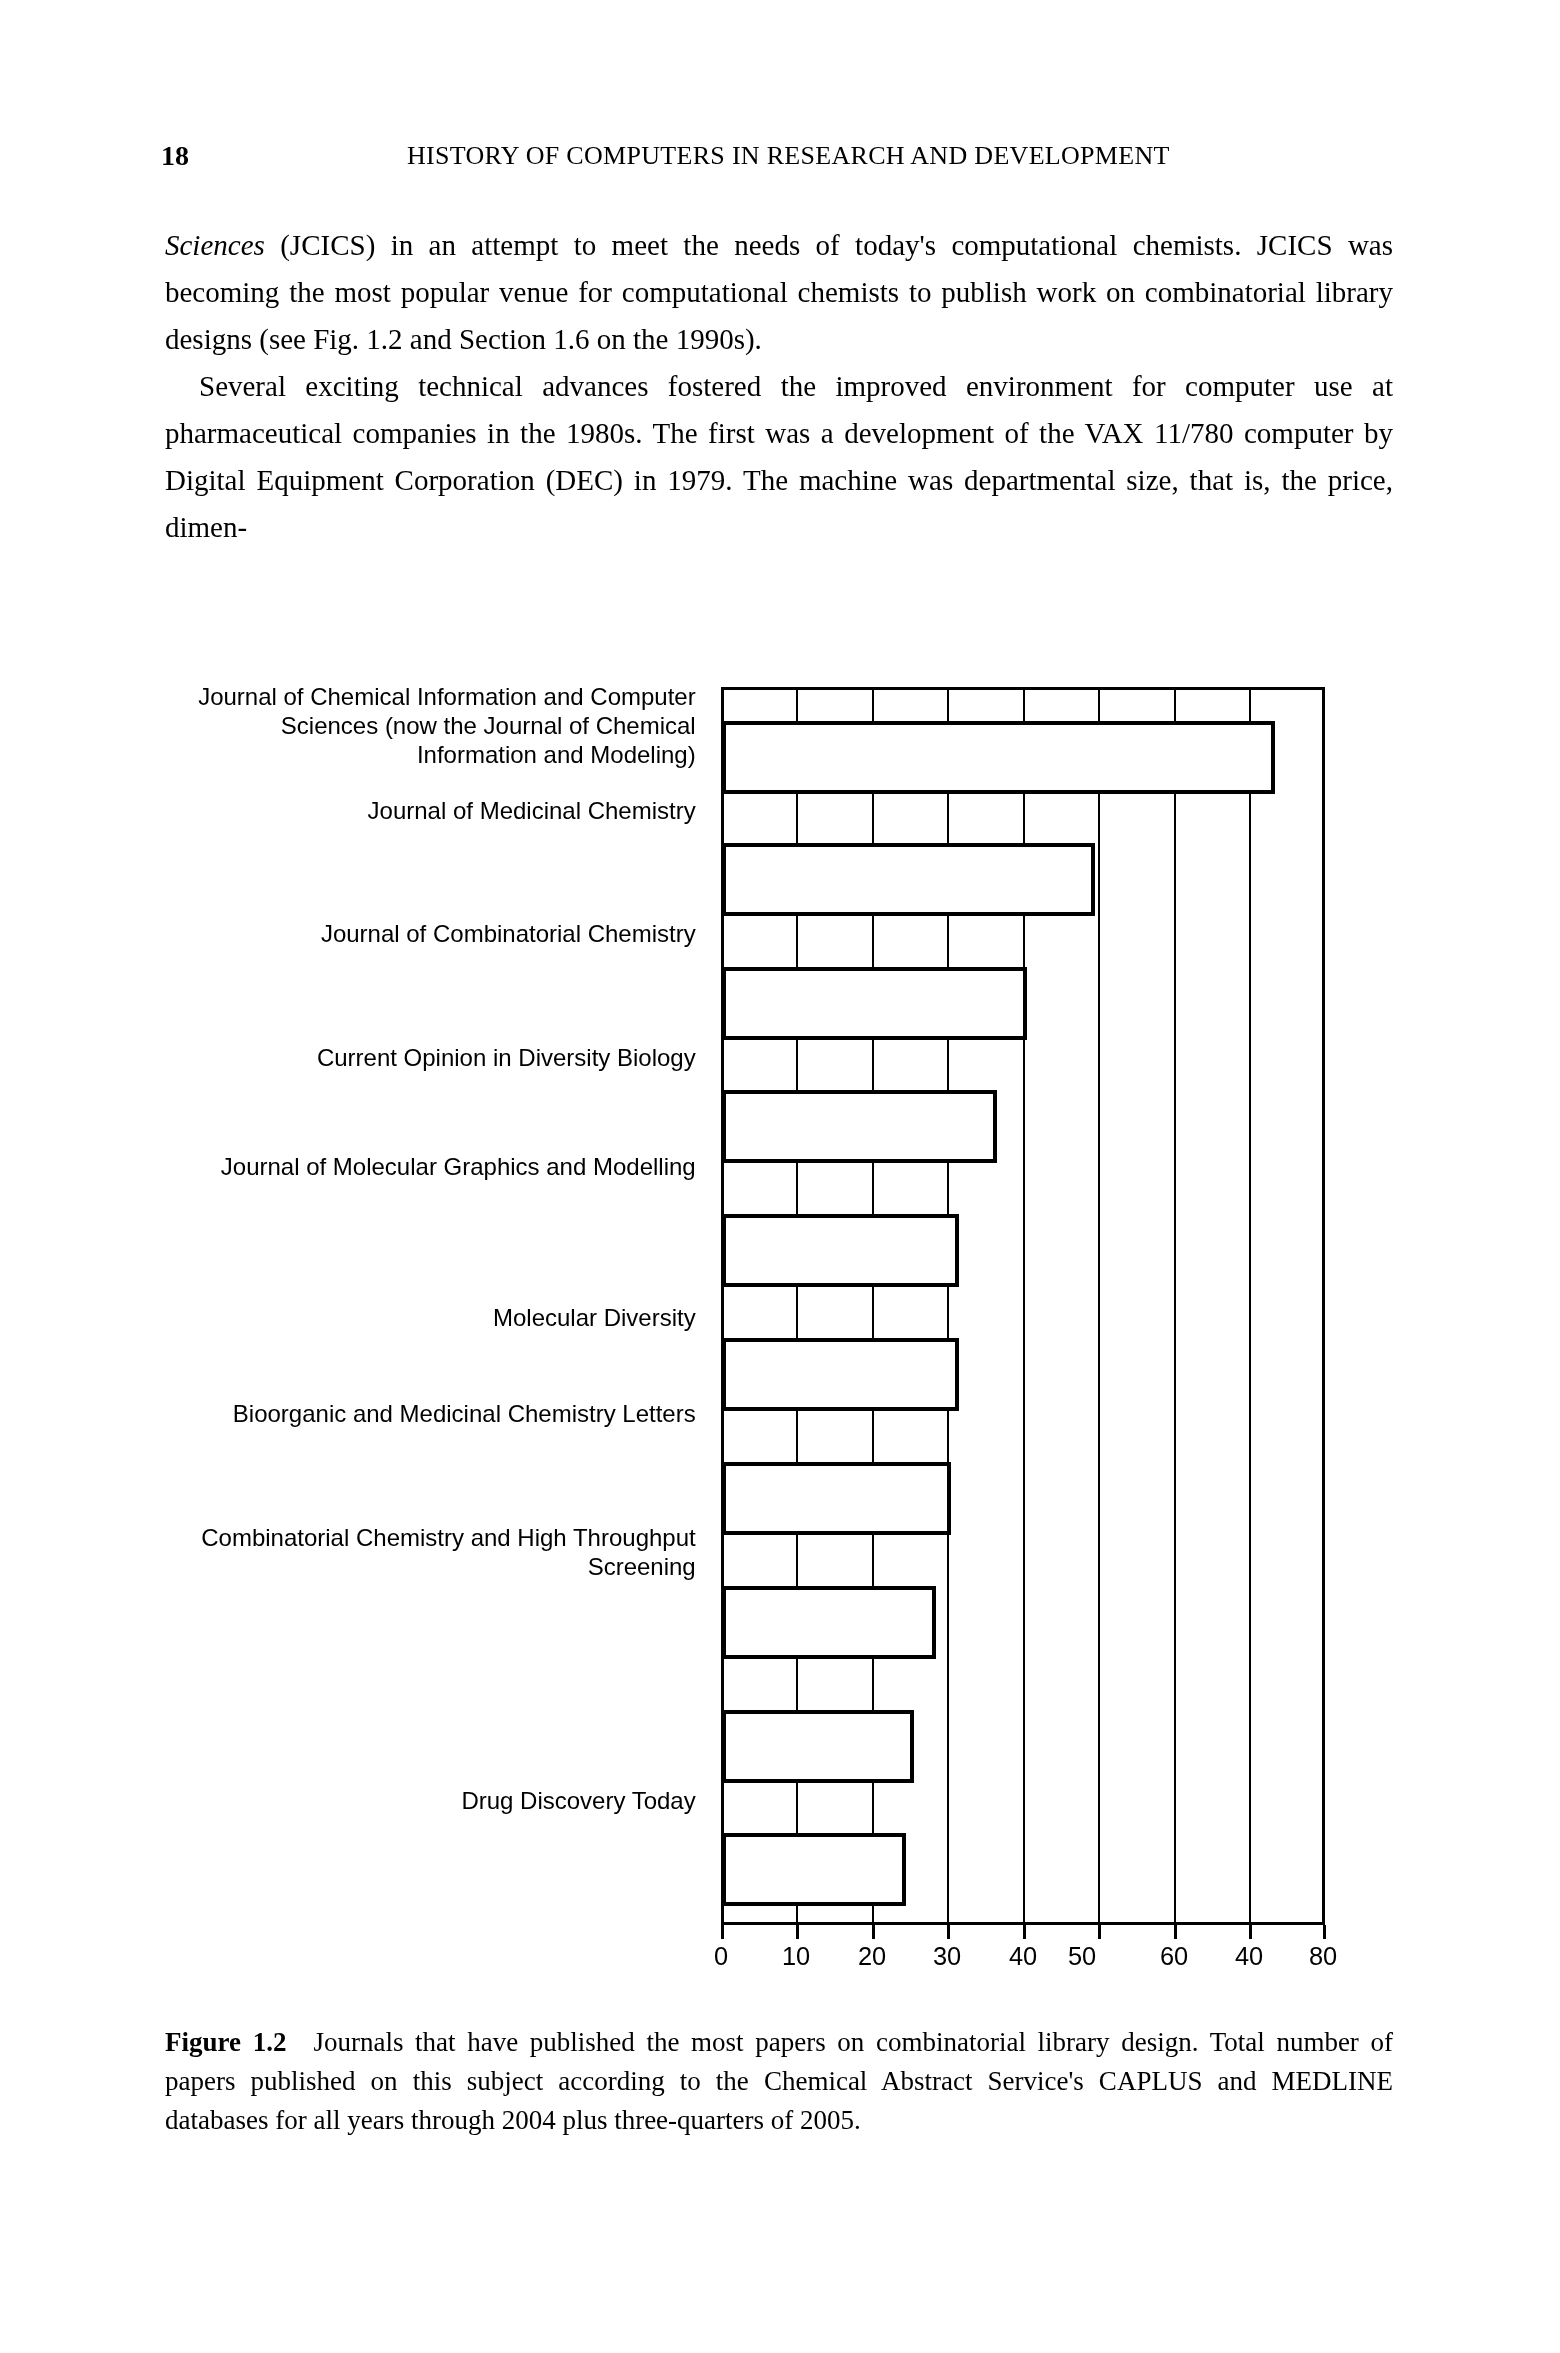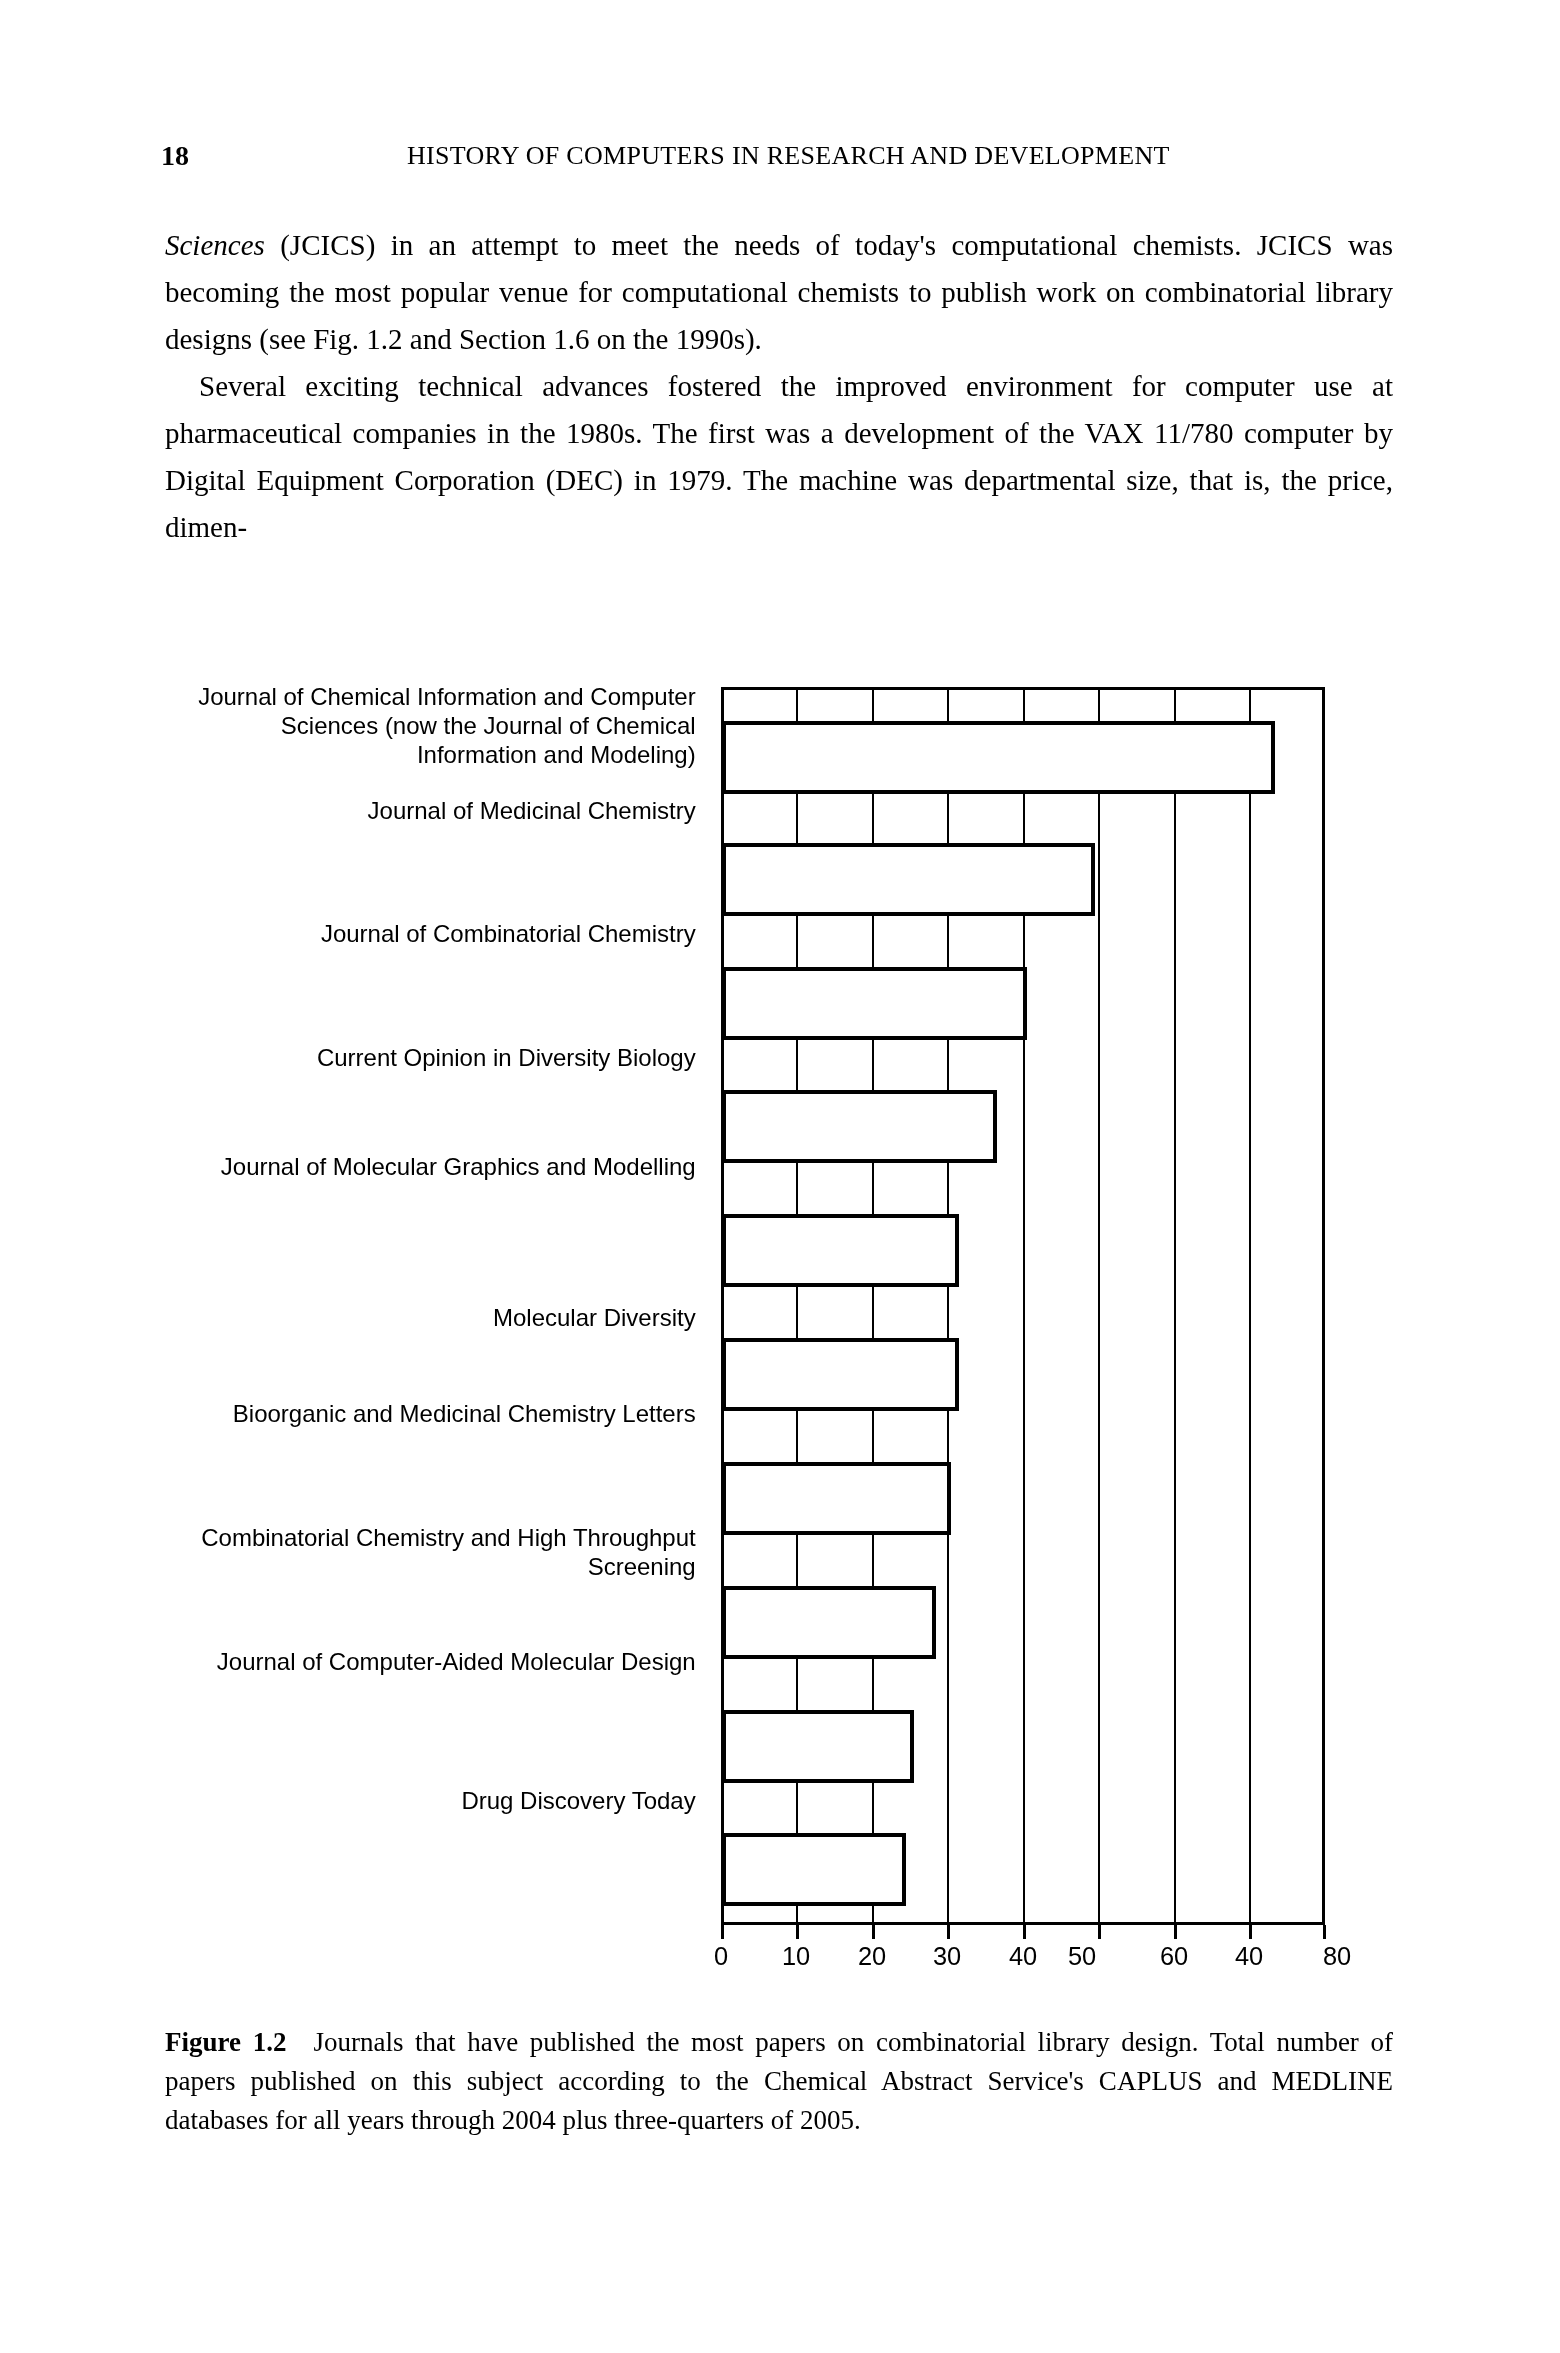--- a/index.html
+++ b/index.html
@@ -123,21 +123,20 @@
 
       <div class="catlabels">
         <div class="catlabel" style="top:-5.1px;">Journal of Chemical Information and Computer Sciences (now the Journal of Chemical Information and Modeling)</div>
         <div class="catlabel" style="top:232px;">Journal of Combinatorial Chemistry</div>
         <div class="catlabel" style="top:109px;">Journal of Medicinal Chemistry</div>
         <div class="catlabel" style="top:356px;">Current Opinion in Diversity Biology</div>
         <div class="catlabel" style="top:465px;">Journal of Molecular Graphics and Modelling</div>
         <div class="catlabel" style="top:616px;">Molecular Diversity</div>
         <div class="catlabel" style="top:712px;">Bioorganic and Medicinal Chemistry Letters</div>
         <div class="catlabel" style="top:836px;">Combinatorial Chemistry and High Throughput Screening</div>
-        <div class="catlabel" style="top:960px;">Journal of Computer-Aided Molecular Design</div>
         <div class="catlabel" style="top:1099px;">Drug Discovery Today</div>
       </div>
 
       <div class="plot">
         <div class="gridline" style="left:72px;"></div>
         <div class="gridline" style="left:148px;"></div>
         <div class="gridline" style="left:223px;"></div>
         <div class="gridline" style="left:299px;"></div>
         <div class="gridline" style="left:374px;"></div>
         <div class="gridline" style="left:450px;"></div>
@@ -167,21 +166,21 @@
         <div class="tick" style="left:602px;"></div>
 
         <div class="ticklabel" style="left:0px;">0</div>
         <div class="ticklabel" style="left:75px;">10</div>
         <div class="ticklabel" style="left:151px;">20</div>
         <div class="ticklabel" style="left:226px;">30</div>
         <div class="ticklabel" style="left:302px;">40</div>
         <div class="ticklabel" style="left:361px;">50</div>
         <div class="ticklabel" style="left:453px;">60</div>
         <div class="ticklabel" style="left:528px;">40</div>
-        <div class="ticklabel" style="left:602px;margin-left:14px;">80</div>
+        <div class="ticklabel" style="left:602px;">80</div>
       </div>
 
     </div>
   </div>
 
   <div class="caption">
     <b>Figure 1.2 </b><span>Journals that have published the most papers on combinatorial library design. Total number of papers published on this subject according to the Chemical Abstract Service's CAPLUS and MEDLINE databases for all years through 2004 plus three-quarters of 2005.</span>
   </div>
 
 </div>

